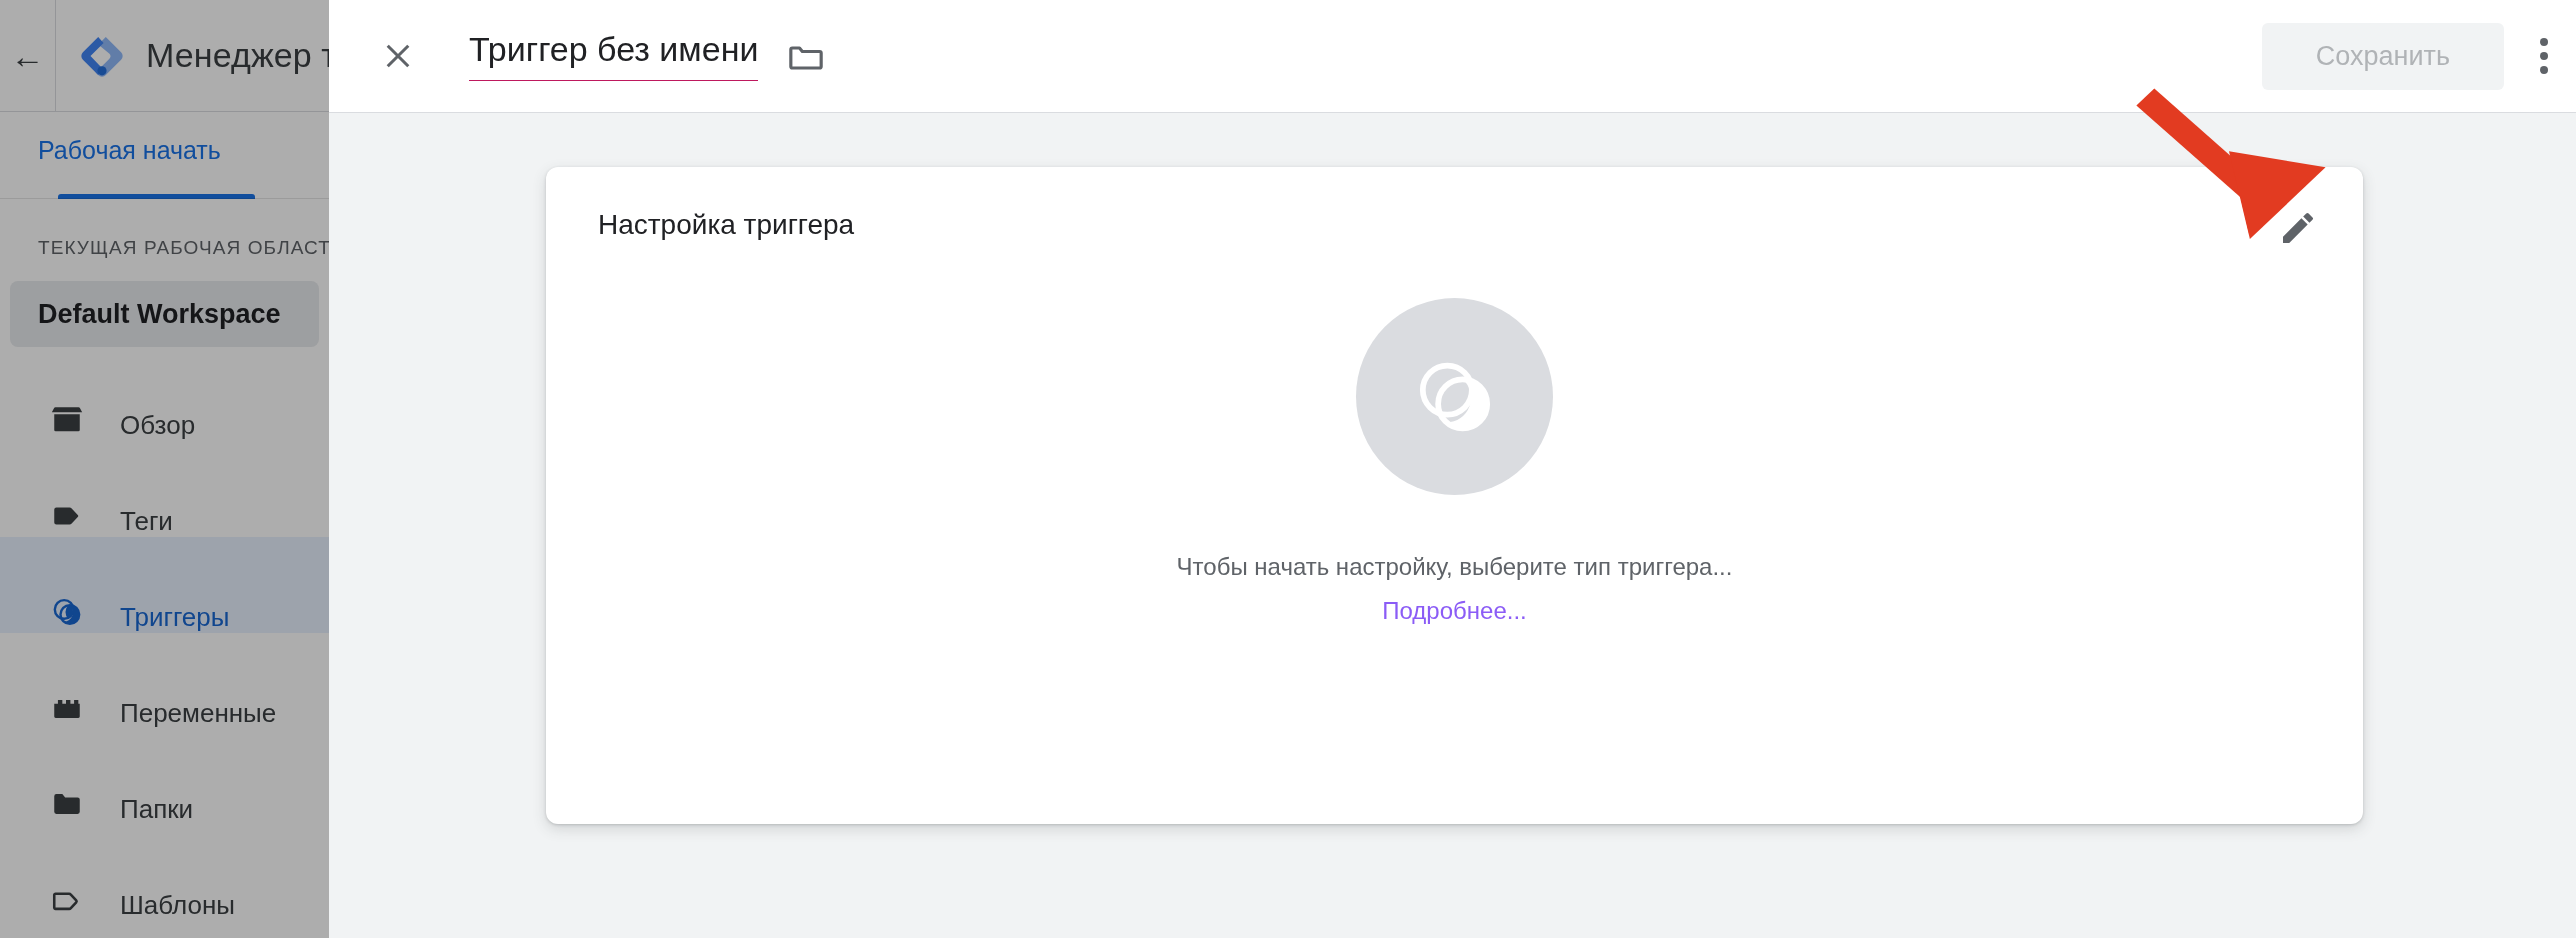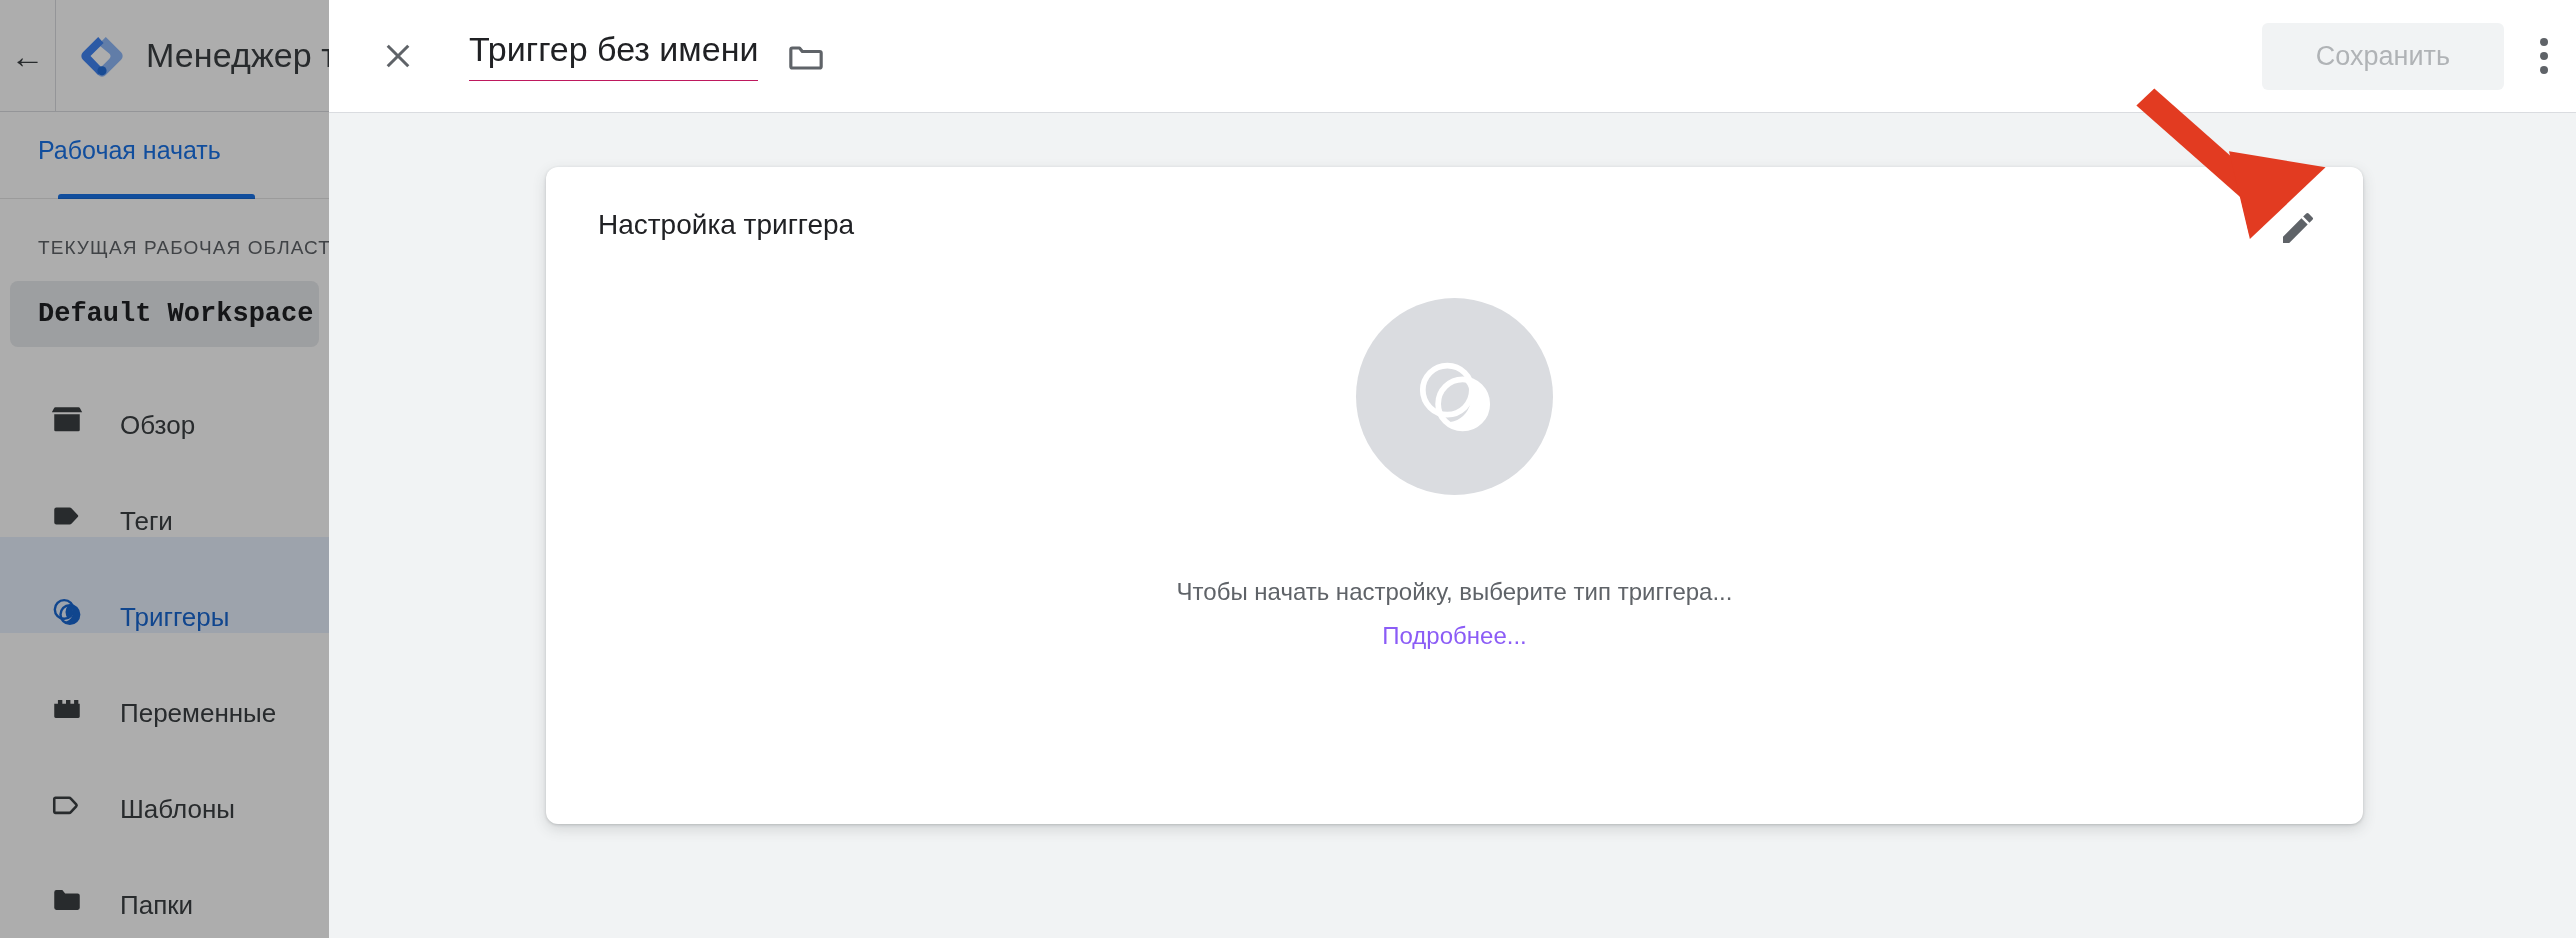--- a/index.html
+++ b/index.html
@@ -121,21 +121,20 @@
   .ws-current {
     margin: 22px 10px 0 10px;
     height: 66px;
     border-radius: 8px;
     background: #e8eaed;
     display: flex;
     align-items: center;
     padding-left: 28px;
     box-sizing: border-box;
     cursor: pointer;
-    font-family: Liberation Mono, monospace;
   }
   .ws-current-name {
     font-size: 27px;
     color: #202124;
     font-weight: bold;
     white-space: nowrap;
   }
 
   .nav {
     position: absolute;
@@ -313,21 +312,21 @@
   .empty-circle {
     width: 197px;
     height: 197px;
     border-radius: 50%;
     background: #dadce0;
     display: flex;
     align-items: center;
     justify-content: center;
   }
   .empty-text {
-    margin-top: 83px;
+    margin-top: 58px;
     font-size: 24px;
     color: #5f6368;
     white-space: nowrap;
   }
   .empty-link {
     margin-top: 16px;
     font-size: 24px;
     color: #8b5cf6;
     text-decoration: none;
     cursor: pointer;
@@ -416,33 +415,33 @@
           <svg viewBox="0 0 24 24" width="34" height="34">
               <path fill="currentColor" d="M3 9h2.6V6.4h3.1V9h2.6V6.4h3.1V9h2.6V6.4H20V9h1v9a1 1 0 0 1-1 1H4a1 1 0 0 1-1-1z"></path>
             </svg>
         </span>
         <span class="nav-label">Переменные</span>
       </div>
 
       <div class="nav-item">
         <span class="nav-icon">
           <svg viewBox="0 0 24 24" width="34" height="34">
-              <path fill="none" stroke="currentColor" stroke-width="1.8" stroke-linejoin="round" d="M3.9 7.6h9.6a1.6 1.6 0 0 1 1.2.55l3.8 4.1a1 1 0 0 1 0 1.35l-3.8 4.1a1.6 1.6 0 0 1-1.2.55H3.9a.9.9 0 0 1-.9-.9V8.5a.9.9 0 0 1 .9-.9z"></path>
+              <path fill="currentColor" d="M3 6.5A1.5 1.5 0 0 1 4.5 5h4.2l2 2.4h8.8A1.5 1.5 0 0 1 21 8.9v8.6a1.5 1.5 0 0 1-1.5 1.5h-15A1.5 1.5 0 0 1 3 17.5z"></path>
             </svg>
         </span>
-        <span class="nav-label">Шаблоны</span>
+        <span class="nav-label">Папки</span>
       </div>
 
       <div class="nav-item">
         <span class="nav-icon">
           <svg viewBox="0 0 24 24" width="34" height="34">
-              <path fill="currentColor" d="M3 6.5A1.5 1.5 0 0 1 4.5 5h4.2l2 2.4h8.8A1.5 1.5 0 0 1 21 8.9v8.6a1.5 1.5 0 0 1-1.5 1.5h-15A1.5 1.5 0 0 1 3 17.5z"></path>
+              <path fill="none" stroke="currentColor" stroke-width="1.8" stroke-linejoin="round" d="M3.9 7.6h9.6a1.6 1.6 0 0 1 1.2.55l3.8 4.1a1 1 0 0 1 0 1.35l-3.8 4.1a1.6 1.6 0 0 1-1.2.55H3.9a.9.9 0 0 1-.9-.9V8.5a.9.9 0 0 1 .9-.9z"></path>
             </svg>
         </span>
-        <span class="nav-label">Папки</span>
+        <span class="nav-label">Шаблоны</span>
       </div>
 
     </div>
 
     <div class="scrim"></div>
   </div>
 
   <div class="panel">
 
     <div class="panel-header">

